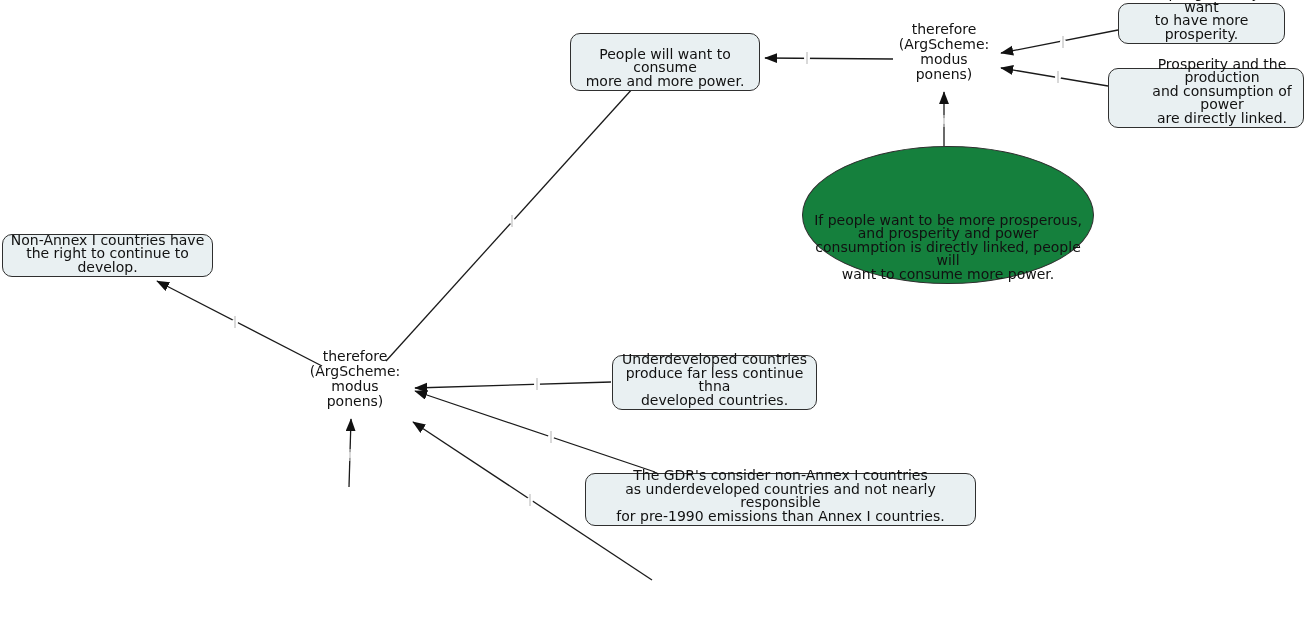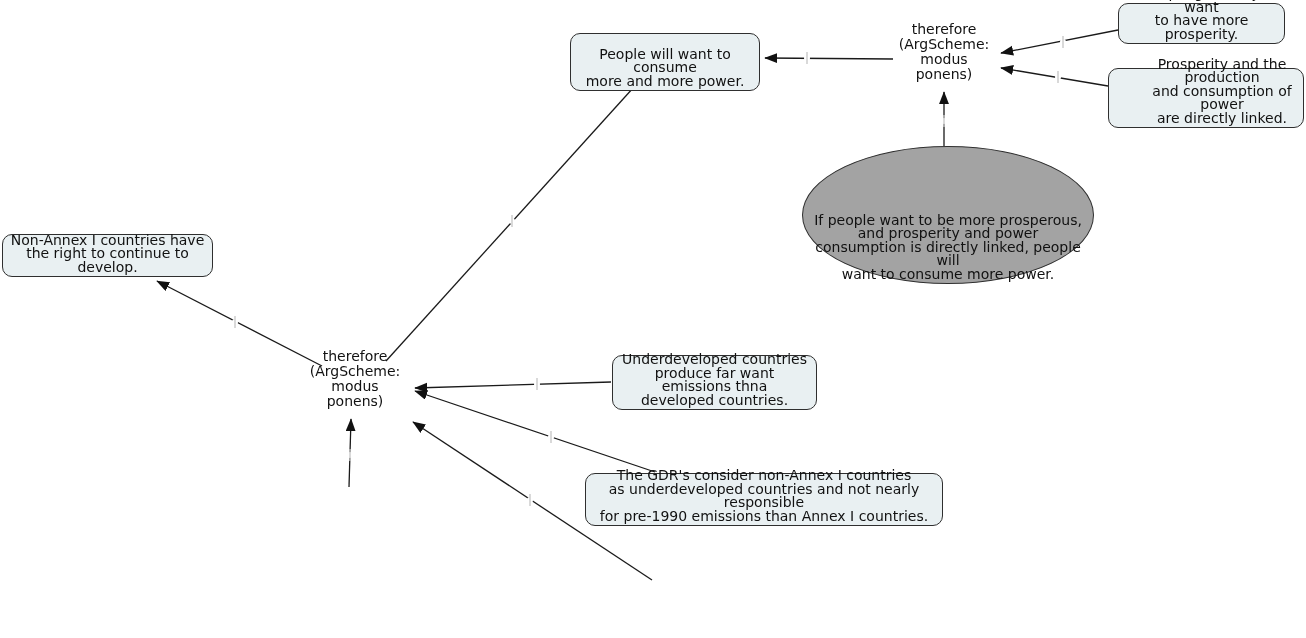--- a/index.html
+++ b/index.html
@@ -14,21 +14,21 @@
   .node{
     position:absolute;
     display:flex;align-items:flex-end;justify-content:center;
     text-align:center;
     font-size:14px;line-height:13.5px;color:#111111;
     box-sizing:border-box;
     padding:2px 6px;
   }
   .node-label{white-space:pre-line;}
   .rounded-rect{background:#e9f0f2;border:1.5px solid #2f2f2f;border-radius:10px;}
-  .ellipse{background:#a3a3a3;border:1.5px solid #2f2f2f;border-radius:50%;}
+  .ellipse{background:#15803d;border:1.5px solid #2f2f2f;border-radius:50%;}
   .plain{background:transparent;line-height:15px;}
 </style>
 </head>
 <body>
 
 <div class="canvas">
 
   <svg class="edge-layer" width="1306" height="638" viewBox="0 0 1306 638" xmlns="http://www.w3.org/2000/svg">
     <defs>
       <marker id="arrow" markerUnits="userSpaceOnUse" markerWidth="16" markerHeight="14" refX="12.2" refY="5" orient="auto">
@@ -132,25 +132,25 @@
   </div>
 
   <div class="node plain" style="left:295px;top:363px;width:120px;height:48px;">
     <span class="node-label">therefore
 (ArgScheme:
 modus ponens)</span>
   </div>
 
   <div class="node rounded-rect" style="left:612px;top:355px;width:205px;height:55px;">
     <span class="node-label">Underdeveloped countries
-produce far want emissions thna
+produce far less continue thna
 developed countries.</span>
   </div>
 
-  <div class="node rounded-rect" style="left:585px;top:473px;width:358px;height:53px;">
+  <div class="node rounded-rect" style="left:585px;top:473px;width:391px;height:53px;">
     <span class="node-label">The GDR's consider non-Annex I countries
 as underdeveloped countries and not nearly responsible
 for pre-1990 emissions than Annex I countries.</span>
   </div>
 
 
 
 </div>
 
 </body></html>

